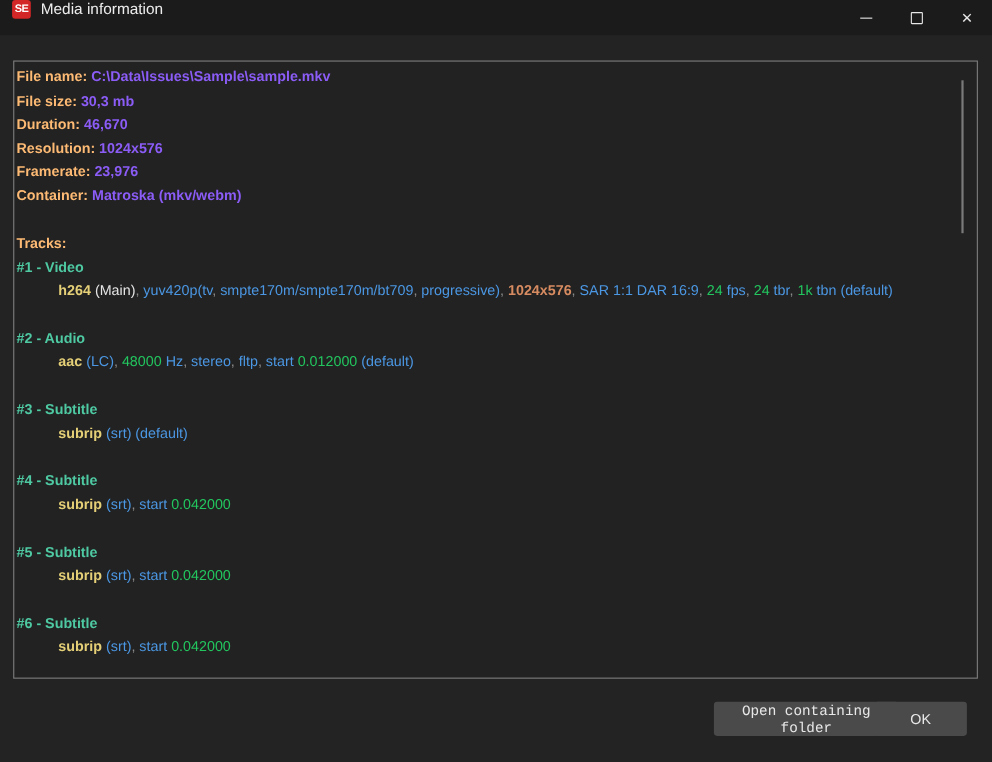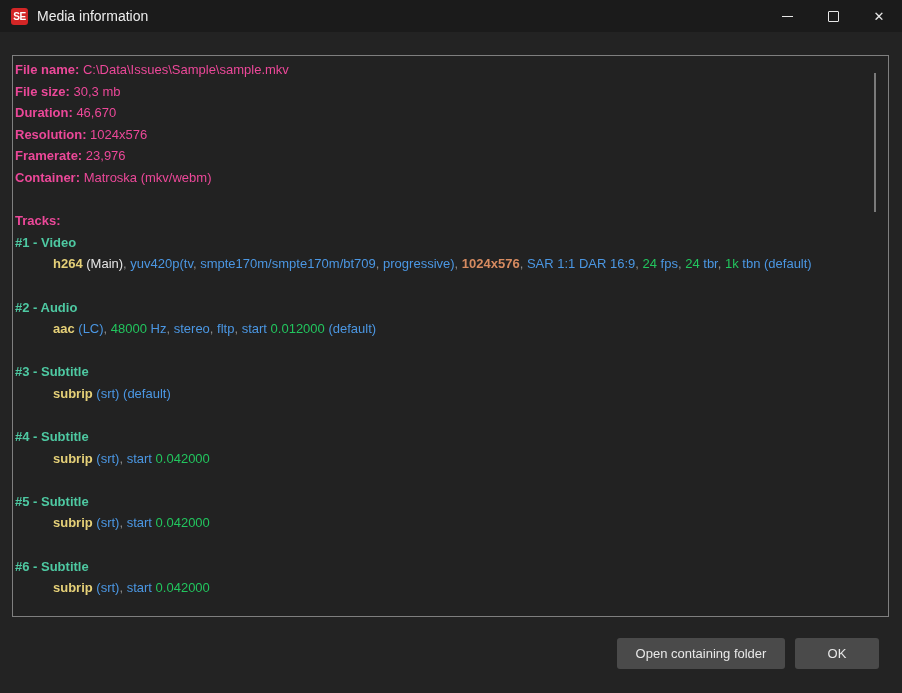--- a/index.html
+++ b/index.html
@@ -5,58 +5,58 @@
   html,body{margin:0;padding:0;}
   body{
     width:902px;height:693px;
     background:#232323;
     font-family:"Liberation Sans", sans-serif;
     position:relative;overflow:hidden;
   }
   
   .titlebar{
     position:absolute;top:0;left:0;width:902px;height:32px;
-    background:#1b1b1b;display:flex;align-items:center;
+    background:#1b1b1b;display:flex;
   }
   .app-icon{
     width:17px;height:17px;border-radius:3px;background:#d32626;
     color:#fff;font-size:10px;font-weight:bold;letter-spacing:-0.5px;
     display:flex;align-items:center;justify-content:center;margin-left:11px;
   }
   .win-title{margin-left:9px;font-size:14px;color:#ededed;}
   .controls{margin-left:auto;display:flex;height:32px;}
   .ctrl{width:46px;height:32px;display:flex;align-items:center;justify-content:center;color:#e8e8e8;cursor:default;}
   .glyph-min{width:11px;height:1px;background:#e8e8e8;}
   .glyph-max{width:9px;height:9px;border:1px solid #e8e8e8;border-radius:1px;}
   .glyph-close{font-size:13px;line-height:13px;}
   
   .content-box{
     position:absolute;left:12px;top:55px;width:875px;height:560px;
     border:1px solid #7f7f7f;background:#222222;overflow:hidden;
   }
   .text-area{padding:3px 2px 0 2px;font-size:13px;line-height:21.6px;white-space:pre;}
   .scroll-thumb{position:absolute;left:861px;top:17px;width:2px;height:139px;background:#7a7a7a;}
   
-  .s-label{color:#ec4899;font-weight:bold;}
-  .s-value{color:#ec4899;}
+  .s-label{color:#fdba74;font-weight:bold;}
+  .s-value{color:#8b5cf6;font-weight:bold;}
   .s-head{color:#4ec9a2;font-weight:bold;}
   .s-codec{color:#e5d078;font-weight:bold;padding-left:38px;}
   .s-param{color:#4b97e3;margin-top:12px;}
   .s-num{color:#22c55e;text-align:right;}
   .s-numb{color:#d78b60;font-weight:bold;}
   .s-plain{color:#e5e5e5;}
   .s-comma{color:#8c8c8c;}
   
   .btn{
     position:absolute;top:638px;height:31px;
     background:#4a4a4a;color:#e8e8e8;font-size:13px;
     font-family:"Liberation Sans", sans-serif;
     border:none;border-radius:3px;cursor:default;
   }
-  .btn-open{left:617px;width:168px;}
+  .btn-open{left:649px;width:168px;font-family:Liberation Mono, monospace;}
   .btn-ok{left:795px;width:84px;}
 </style>
 </head>
 <body>
 
 <div class="titlebar">
   <div class="app-icon">SE</div>
   <div class="win-title">Media information</div>
   <div class="controls">
     <div class="ctrl">

